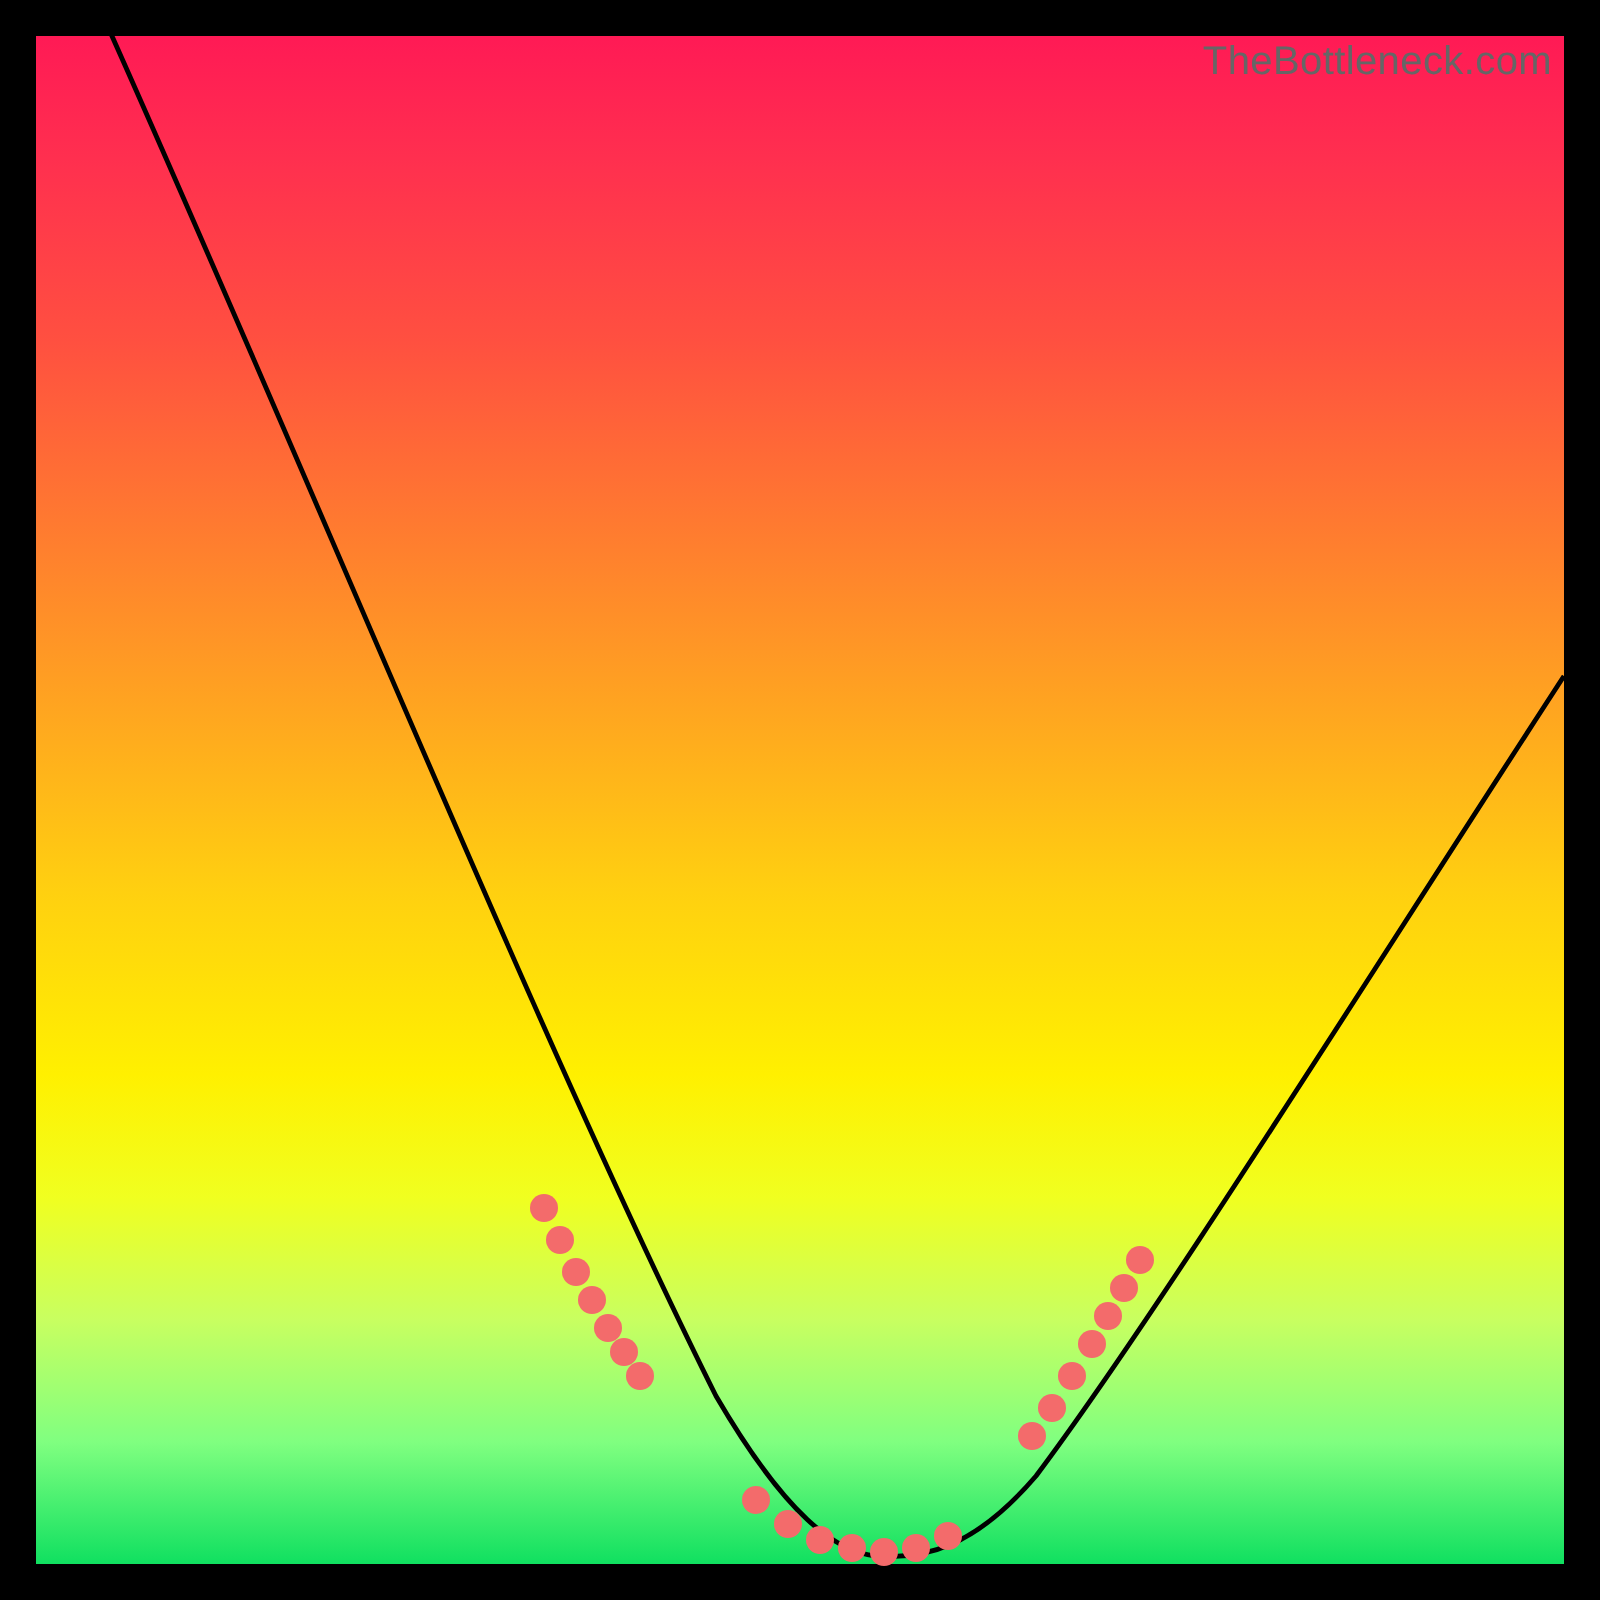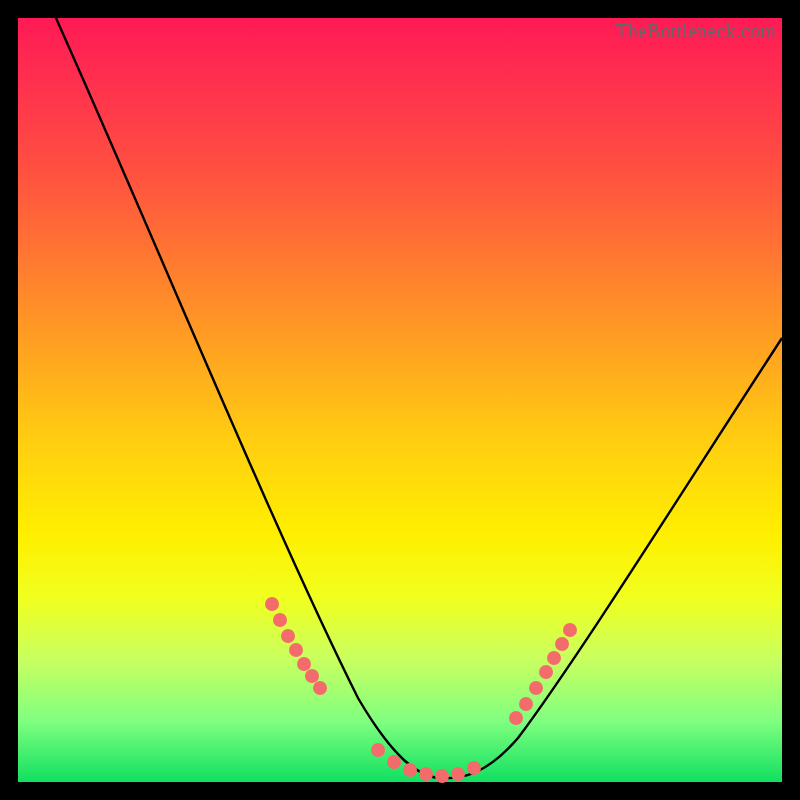--- a/index.html
+++ b/index.html
@@ -11,21 +11,20 @@
     font-family: Arial, Helvetica, sans-serif;
     overflow: hidden;
   }
   .frame {
     position: absolute;
     left: 18px;
     top: 18px;
     width: 764px;
     height: 764px;
     background: #0f172a;
-    font-family: Liberation Serif, serif;
   }
   .plot {
     position: absolute;
     left: 0;
     top: 0;
     width: 764px;
     height: 764px;
     
     background: linear-gradient(to bottom,
       #ff1a55 0%,

